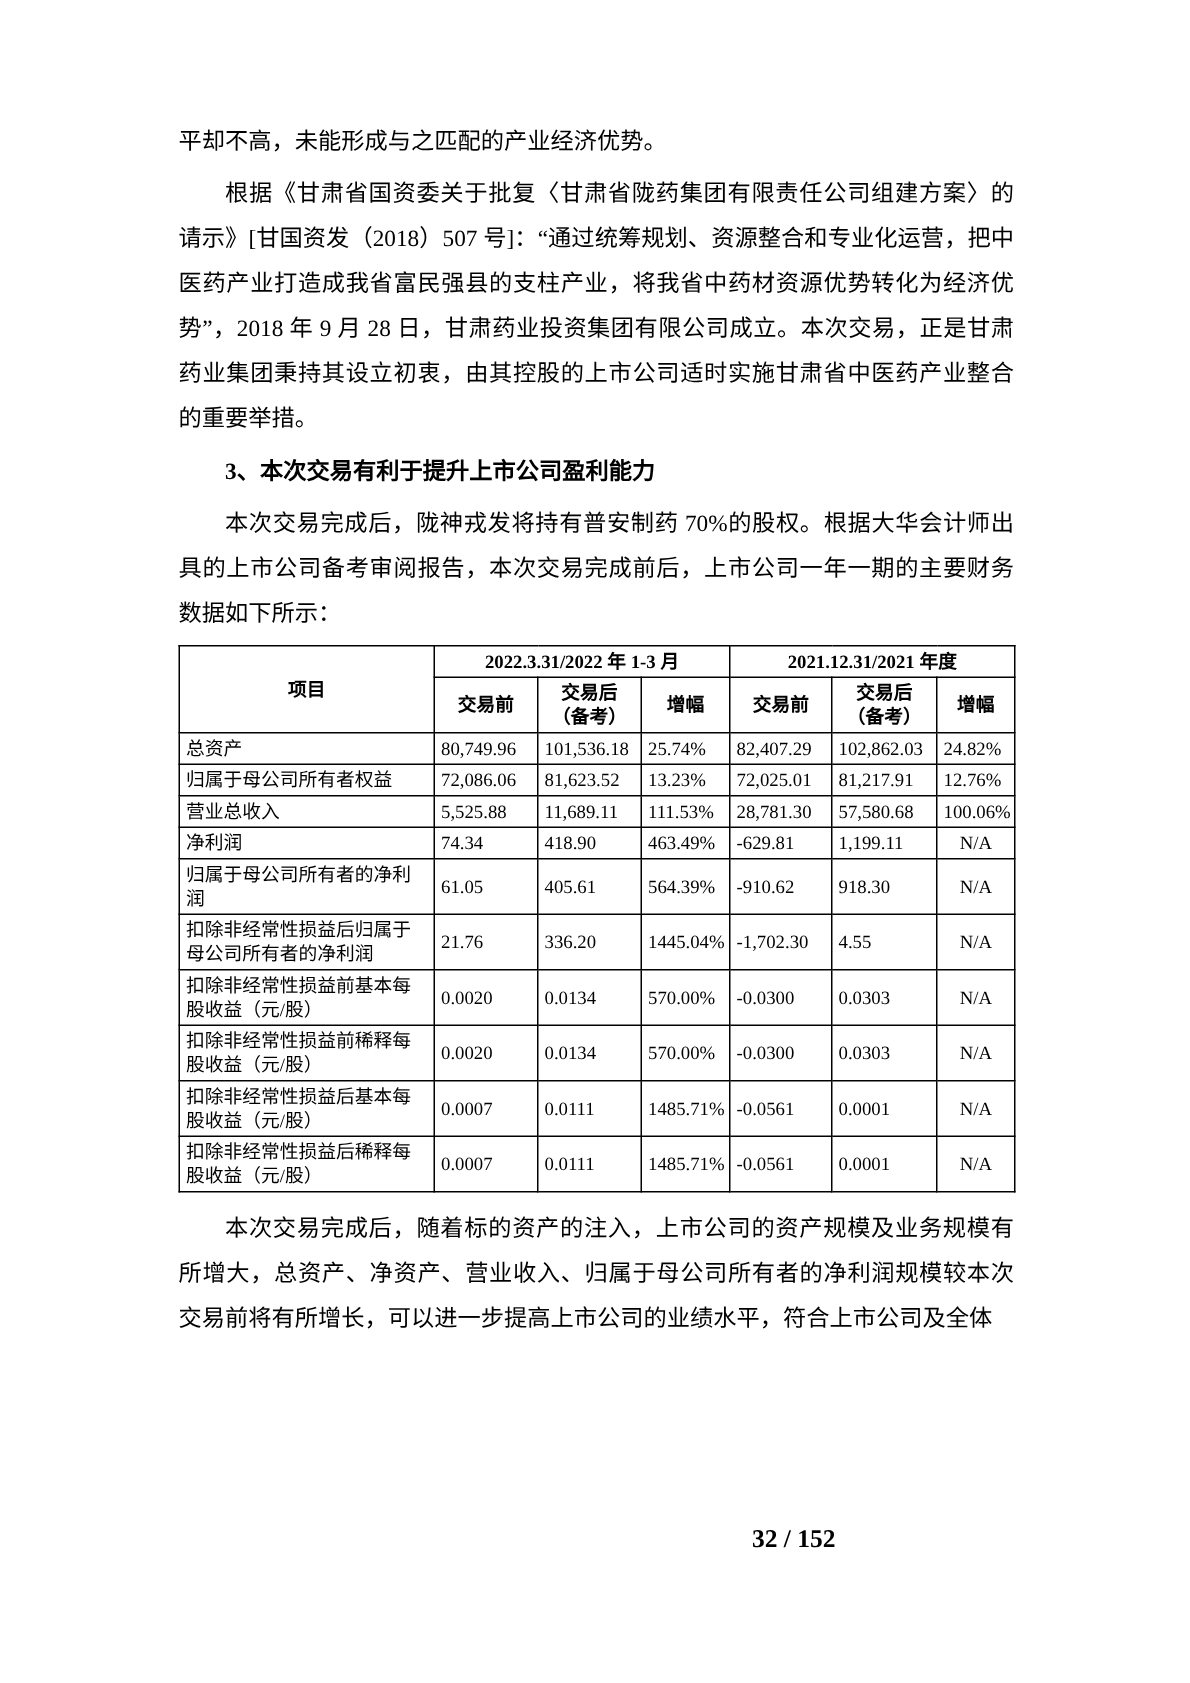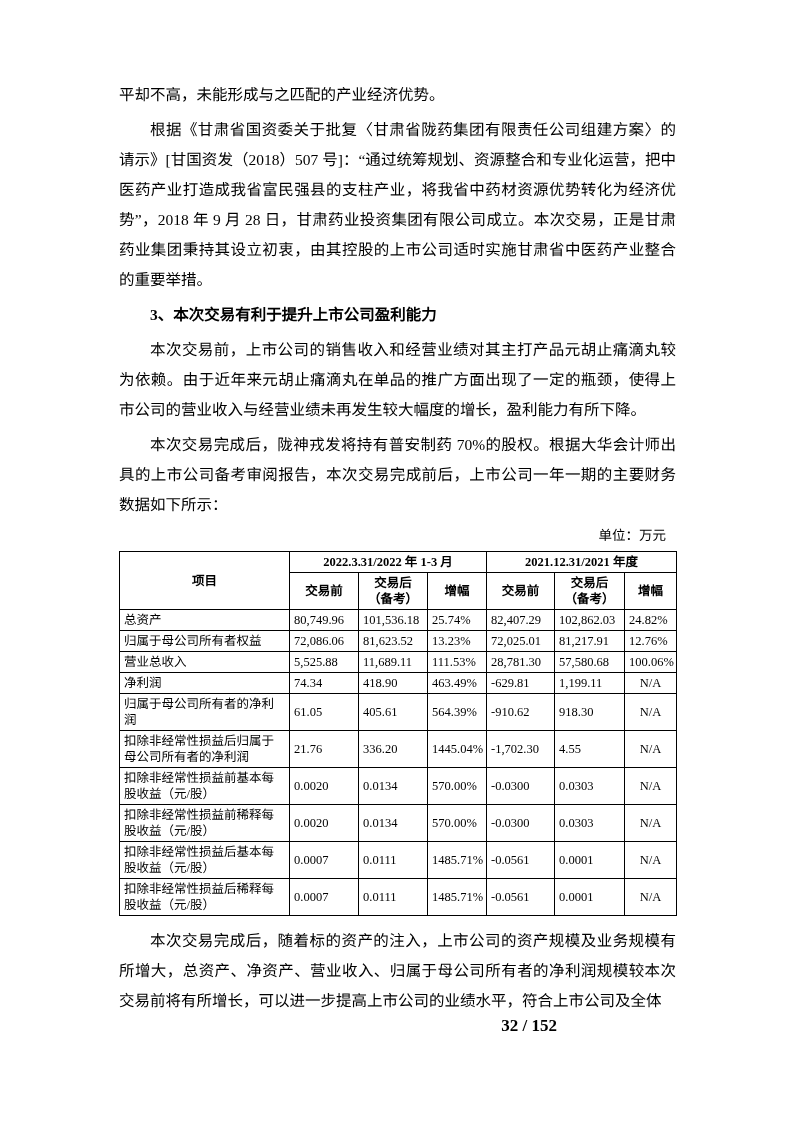--- a/index.html
+++ b/index.html
@@ -70,24 +70,22 @@
 </style>
 </head>
 <body>
 
 <div class="page">
   <div class="content">
 
     <p class="para no-indent">平却不高，未能形成与之匹配的产业经济优势。</p>
     <p class="para">根据《甘肃省国资委关于批复〈甘肃省陇药集团有限责任公司组建方案〉的请示》[甘国资发（2018）507 号]：“通过统筹规划、资源整合和专业化运营，把中医药产业打造成我省富民强县的支柱产业，将我省中药材资源优势转化为经济优势”，2018 年 9 月 28 日，甘肃药业投资集团有限公司成立。本次交易，正是甘肃药业集团秉持其设立初衷，由其控股的上市公司适时实施甘肃省中医药产业整合的重要举措。</p>
     <p class="para heading">3、本次交易有利于提升上市公司盈利能力</p>
-    <p class="para">本次交易前，上市公司的销售收入和经营业绩对其主打产品元胡止痛滴丸较为依赖。由于近年来元胡止痛滴丸在单品的推广方面出现了一定的瓶颈，使得上市公司的营业收入与经营业绩未再发生较大幅度的增长，盈利能力有所下降。</p>
     <p class="para">本次交易完成后，陇神戎发将持有普安制药 70%的股权。根据大华会计师出具的上市公司备考审阅报告，本次交易完成前后，上市公司一年一期的主要财务数据如下所示：</p>
 
-    <div class="unit-label">单位：万元</div>
 
     <table class="fin">
       <colgroup>
         <col style="width:170px">
         <col style="width:69px">
         <col style="width:69px">
         <col style="width:59px">
         <col style="width:68px">
         <col style="width:70px">
         <col style="width:52px">

